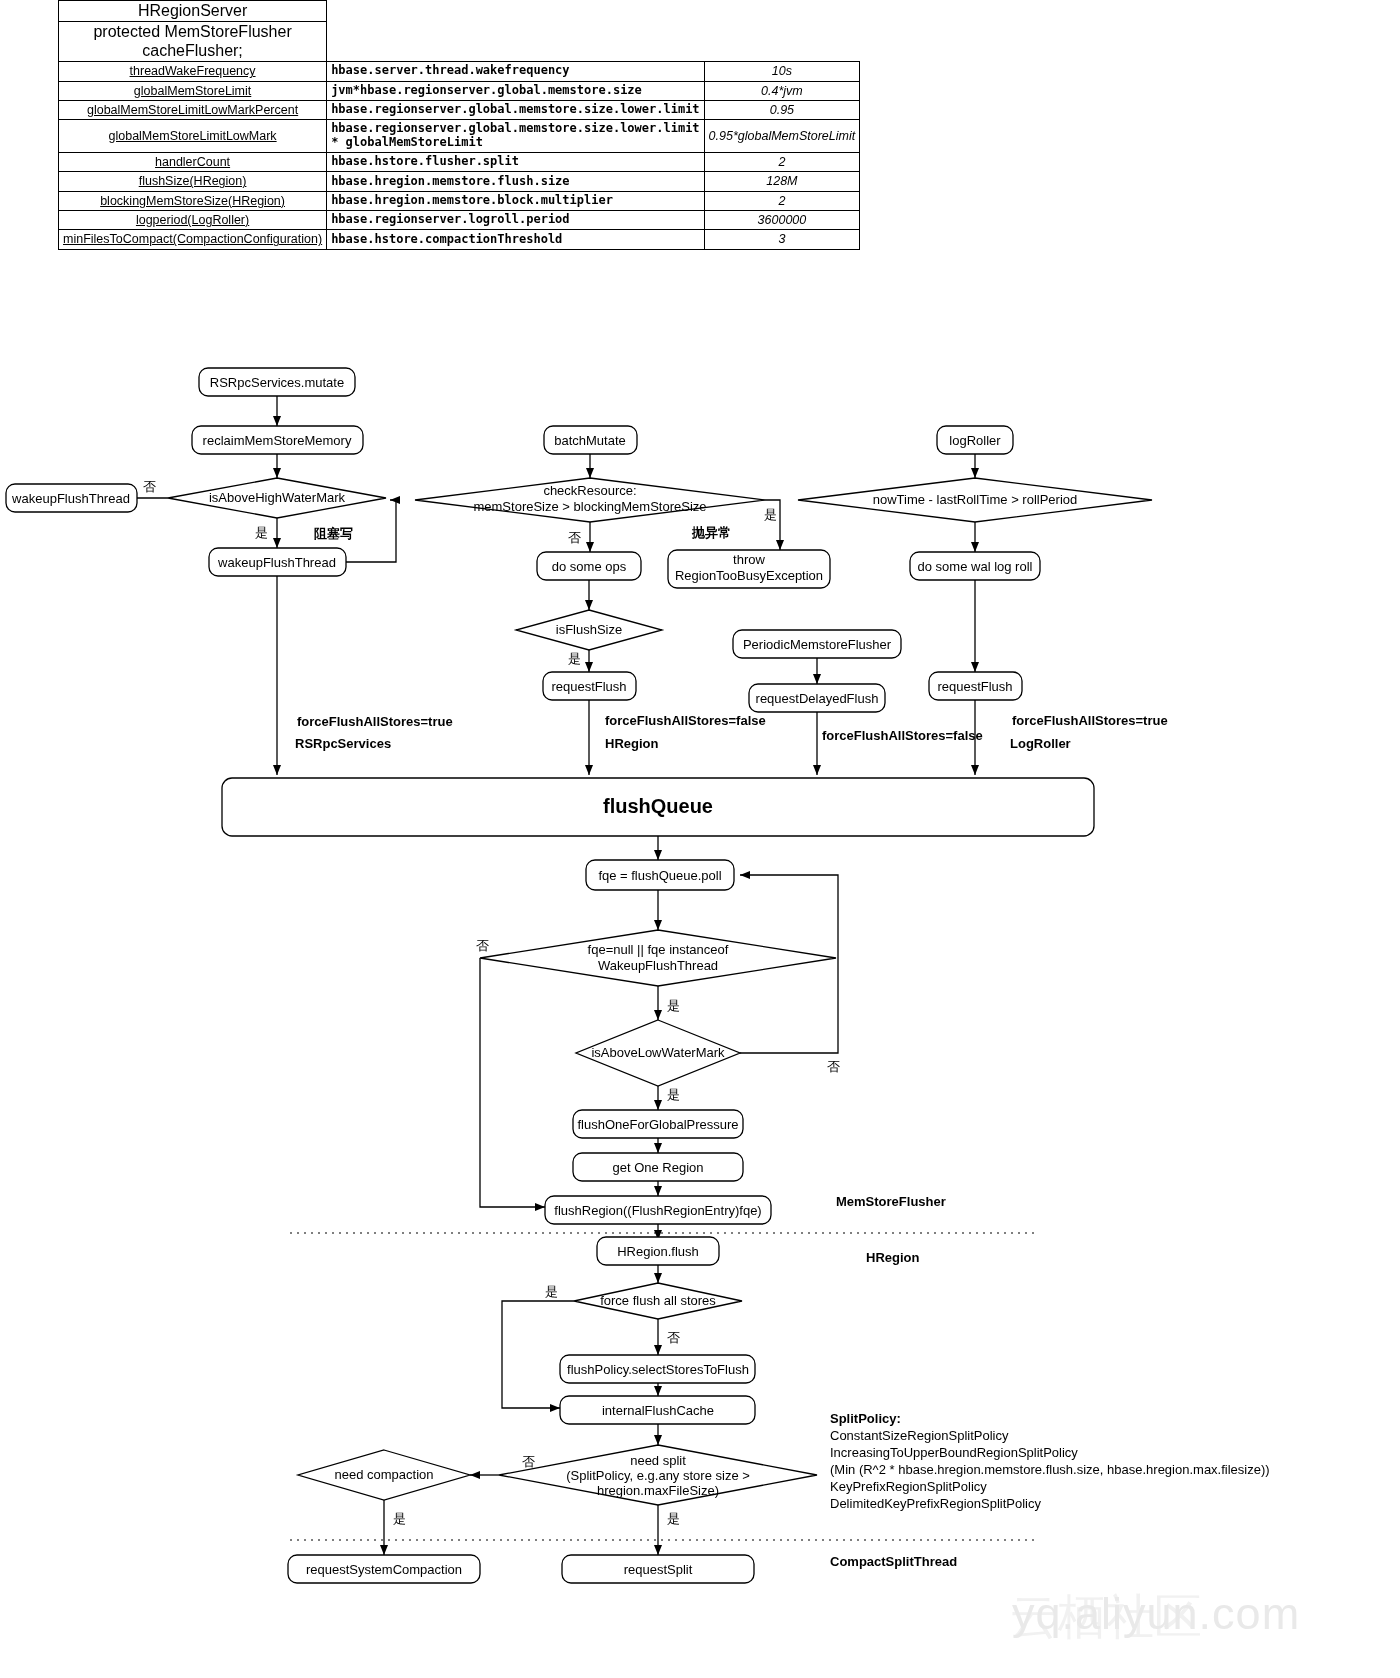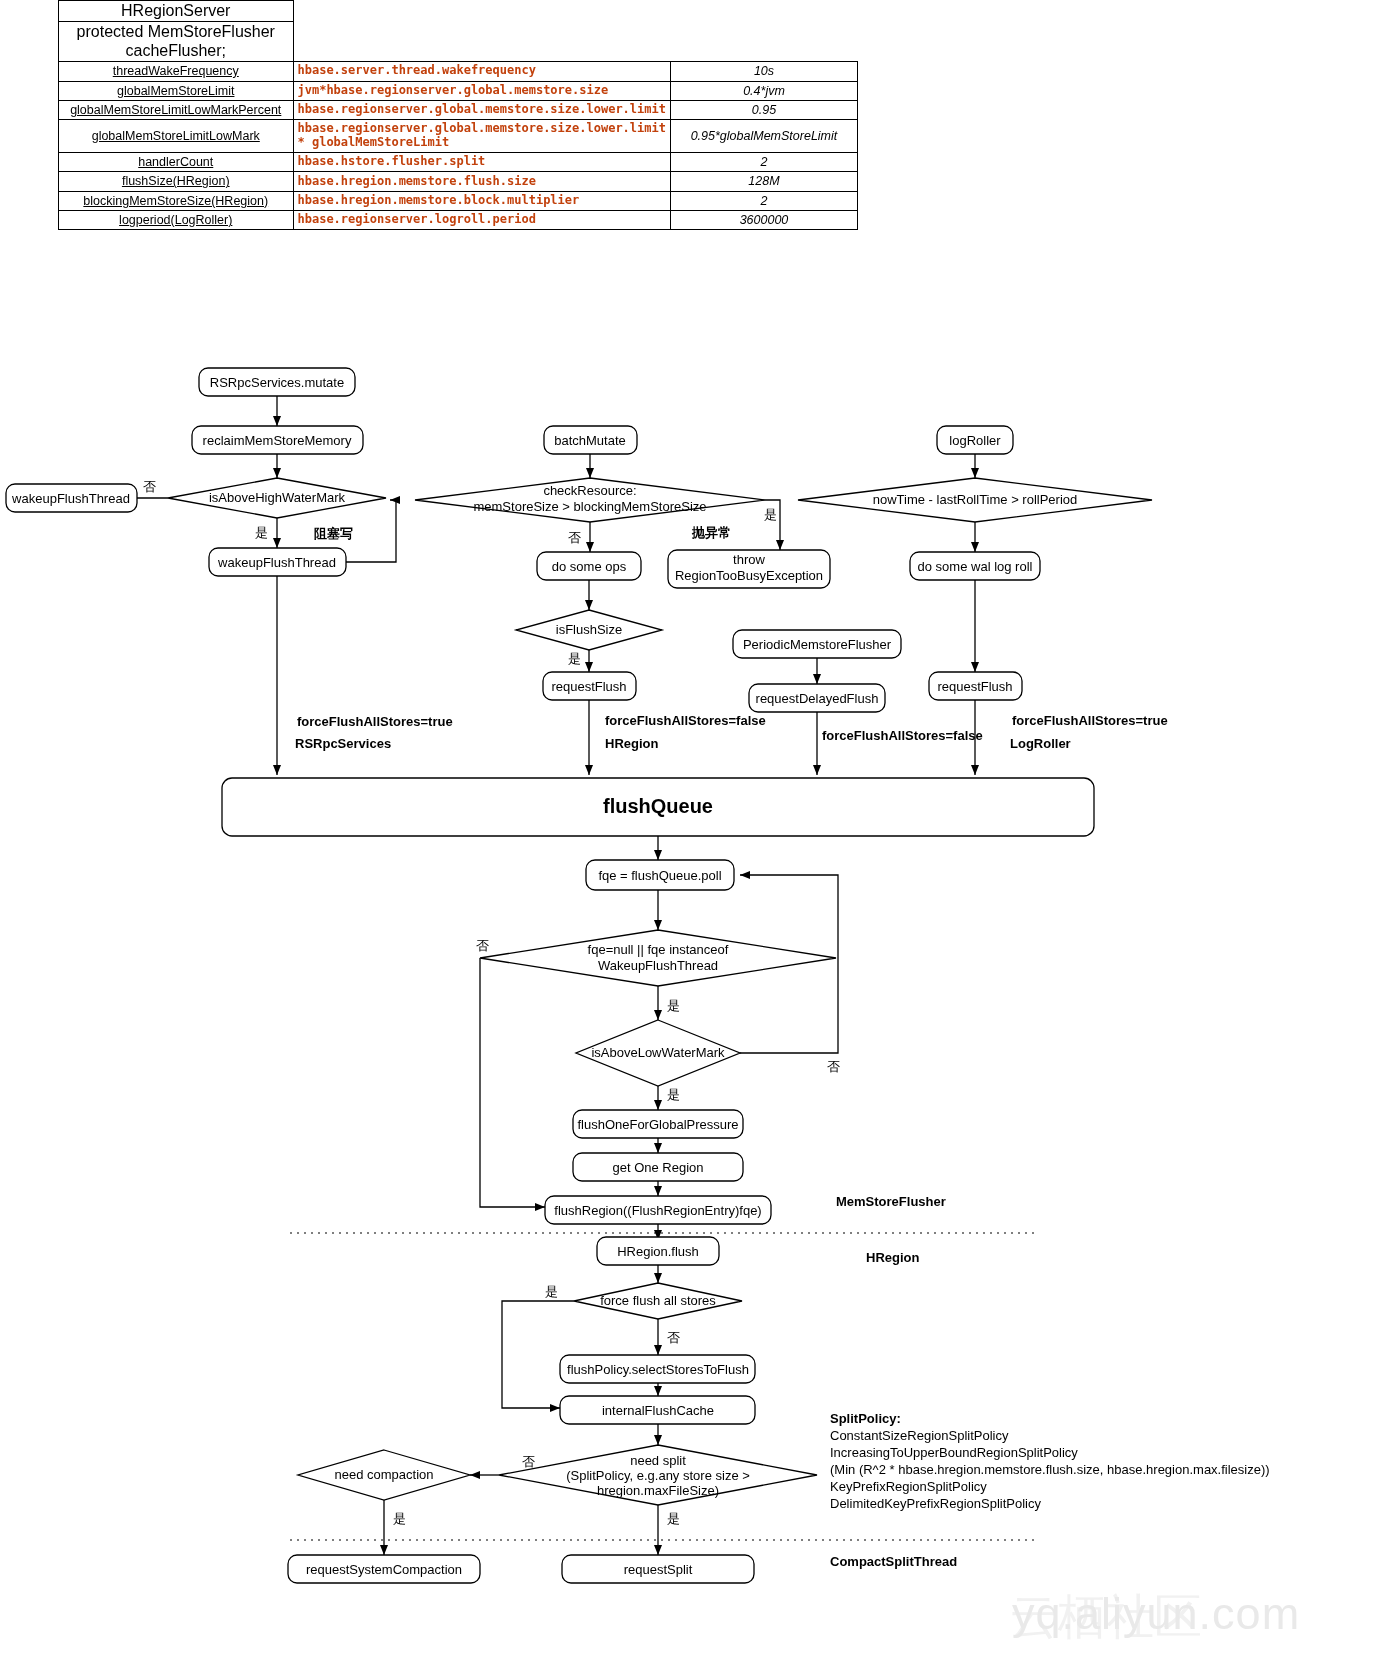--- a/index.html
+++ b/index.html
@@ -6,21 +6,21 @@
   body{width:1400px;height:1678px;position:relative;
        font-family:"Liberation Sans","DejaVu Sans",sans-serif;color:#000;
        overflow:hidden;}
 
   
   #config-table{position:absolute;left:58px;top:0;width:800px;border-collapse:collapse;}
   #config-table td{border:1px solid #000;padding:2px 4px;font-size:12.5px;
                    text-align:center;vertical-align:middle;line-height:1.15;}
   #config-table tr.hdr td{font-size:16px;padding:1px 11px;}
   #config-table td.k{width:232px;text-decoration:underline;}
-  #config-table td.v{width:345px;color:#c2410c;
+  #config-table td.v{width:345px;color:#000000;
                      font-family:"DejaVu Sans Mono","Liberation Mono",monospace;
                      font-weight:bold;font-size:12px;text-align:left;}
   #config-table td.v.ctr{text-align:left;}
   #config-table td.d{width:223px;font-style:italic;}
   .hdr-title{width:232px;}
   .hdr-blank{border:none !important;}
 
   
   #flow{position:absolute;left:0;top:360px;width:1400px;height:1318px;}
   #flow text{font-family:"Liberation Sans","DejaVu Sans",sans-serif;font-size:13px;fill:#000;}
@@ -91,20 +91,25 @@
       <tr>
         <td class="k">blockingMemStoreSize(HRegion)</td>
         <td class="v">hbase.hregion.memstore.block.multiplier</td>
         <td class="d">2</td>
       </tr>
       <tr>
         <td class="k">logperiod(LogRoller)</td>
         <td class="v">hbase.regionserver.logroll.period</td>
         <td class="d">3600000</td>
       </tr>
+      <tr>
+        <td class="k">minFilesToCompact(CompactionConfiguration)</td>
+        <td class="v">hbase.hstore.compactionThreshold</td>
+        <td class="d">3</td>
+      </tr>
     </tbody>
 </table>
 
 <svg id="flow" viewBox="0 0 1400 1318">
   <defs>
     <marker id="ar" markerWidth="9" markerHeight="9" refX="8" refY="3.2" orient="auto">
       <path d="M0,0 L8,3.2 L0,6.4 z" fill="#000"></path>
     </marker>
   </defs>
 

